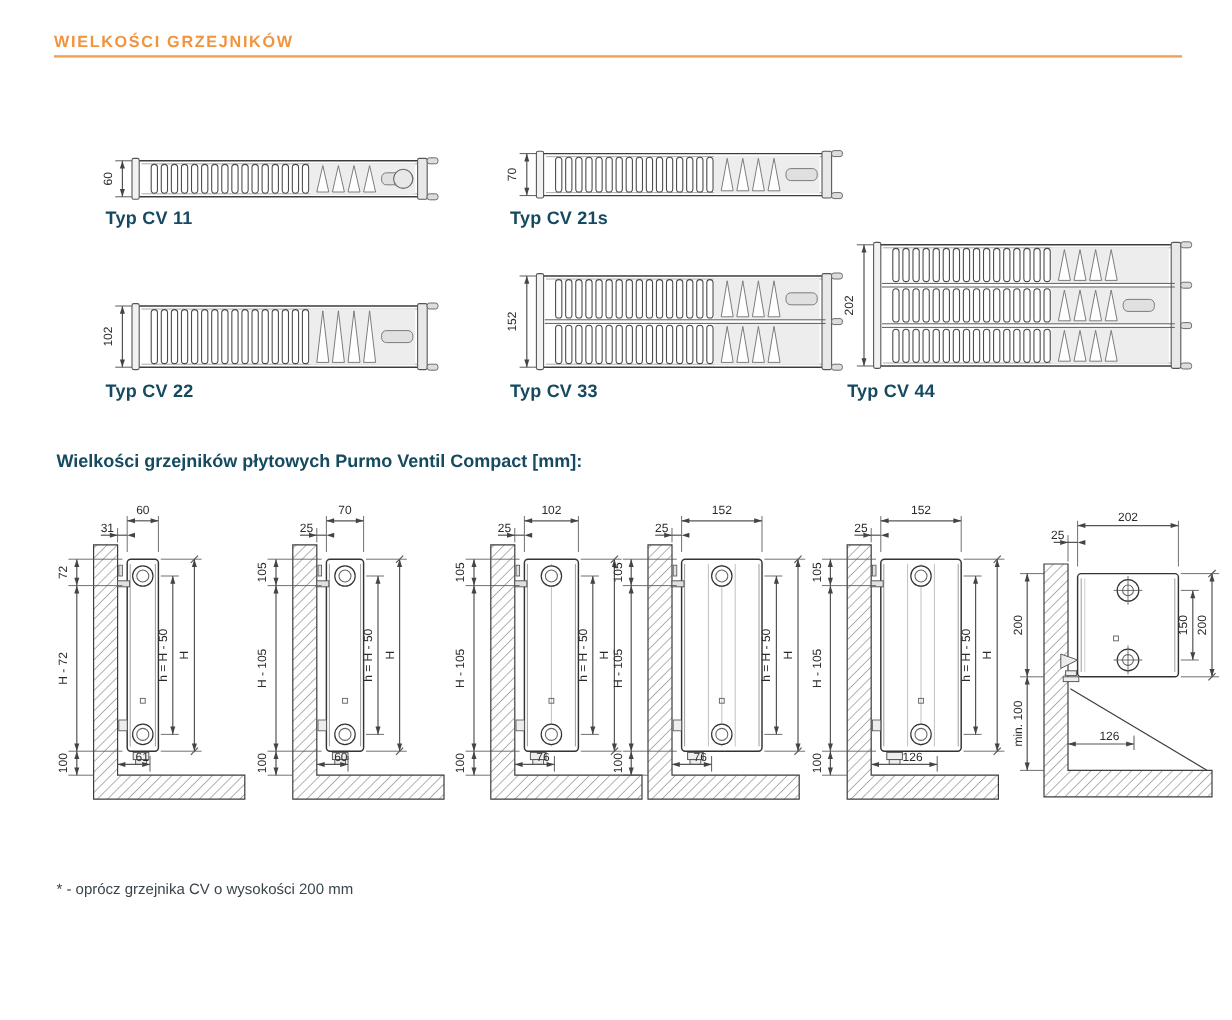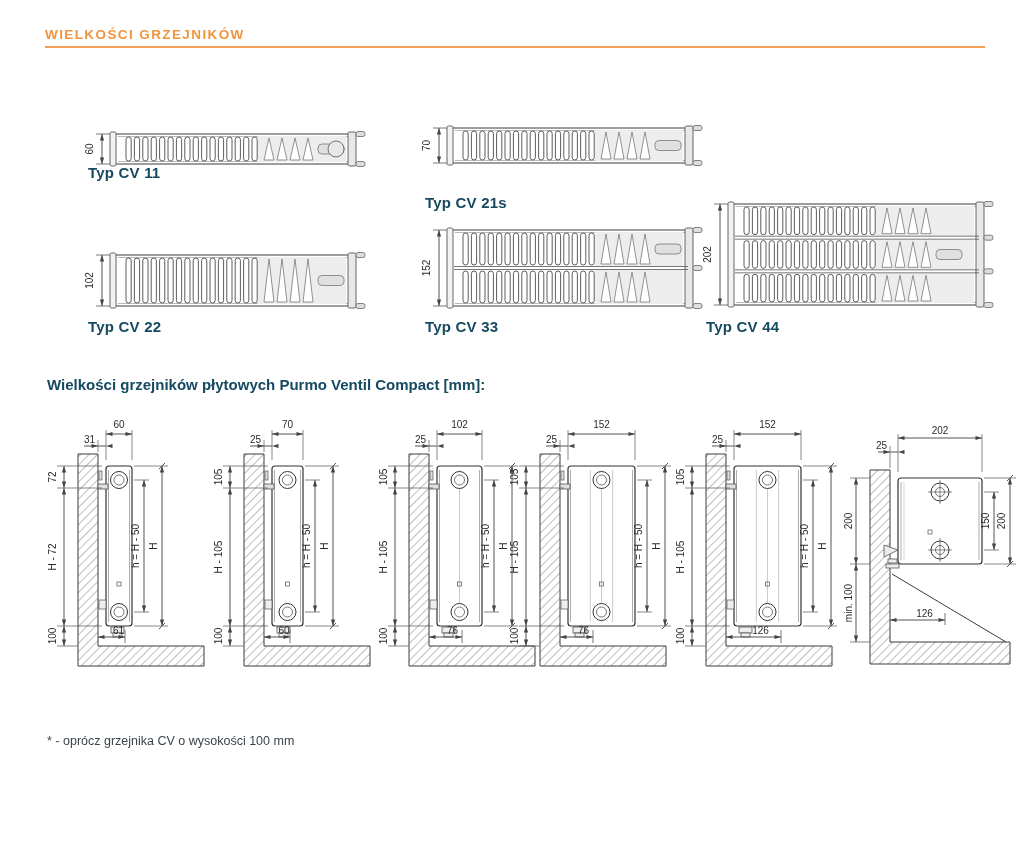--- a/index.html
+++ b/index.html
@@ -52,21 +52,21 @@
         <rect x="168.00000000000006" y="11" width="5.2" height="24" rx="2.6" fill="none" stroke="#4a4a4a" stroke-width="0.9"></rect>
         <polygon points="180,34 185,12 190,34" fill="#fff" stroke="#777" stroke-width="0.8"></polygon>
         <polygon points="193,34 198,12 203,34" fill="#fff" stroke="#777" stroke-width="0.8"></polygon>
         <polygon points="206,34 211,12 216,34" fill="#fff" stroke="#777" stroke-width="0.8"></polygon>
         <polygon points="219,34 224,12 229,34" fill="#fff" stroke="#777" stroke-width="0.8"></polygon>
         <rect x="234" y="18" width="26" height="10" rx="4" fill="#e0e0e0" stroke="#777" stroke-width="0.8"></rect>
         <rect x="272" y="5.5" width="9" height="5" rx="2" fill="#ddd" stroke="#666" stroke-width="0.8"></rect>
         <rect x="272" y="35.5" width="9" height="5" rx="2" fill="#ddd" stroke="#666" stroke-width="0.8"></rect>
         <circle cx="252" cy="23" r="8" fill="#e8e8e8" stroke="#666" stroke-width="0.9"></circle>
       </svg>
-      <div class="typ-label" style="left: 88px; top: 164px;">Typ CV 11</div>
+      <div class="typ-label" style="left: 88px; top: 174px;">Typ CV 11</div>
       <svg width="286" height="53" viewBox="0 0 286 53" style="left: 421px; top: 120px;">
         <line x1="12" y1="8" x2="26" y2="8" stroke="#555" stroke-width="0.8"></line>
         <line x1="12" y1="43" x2="26" y2="43" stroke="#555" stroke-width="0.8"></line>
         <line x1="18" y1="8" x2="18" y2="43" stroke="#555" stroke-width="1"></line>
         <polygon points="18,8 15.9,14.5 20.1,14.5" fill="#444"></polygon>
         <polygon points="18,43 15.9,36.5 20.1,36.5" fill="#444"></polygon>
         <text x="9" y="25.5" text-anchor="middle" transform="rotate(-90 9 25.5)">70</text>
         <rect x="30" y="8" width="240" height="35" rx="2" fill="#fff" stroke="#3d3d3d" stroke-width="1.2"></rect>
         <line x1="34" y1="10.5" x2="266" y2="10.5" stroke="#8a8a8a" stroke-width="0.6"></line>
         <line x1="34" y1="40.5" x2="266" y2="40.5" stroke="#8a8a8a" stroke-width="0.6"></line>
@@ -90,21 +90,21 @@
         <rect x="159.60000000000005" y="11" width="5.2" height="29" rx="2.6" fill="none" stroke="#4a4a4a" stroke-width="0.9"></rect>
         <rect x="168.00000000000006" y="11" width="5.2" height="29" rx="2.6" fill="none" stroke="#4a4a4a" stroke-width="0.9"></rect>
         <polygon points="180,39 185,12 190,39" fill="#fff" stroke="#777" stroke-width="0.8"></polygon>
         <polygon points="193,39 198,12 203,39" fill="#fff" stroke="#777" stroke-width="0.8"></polygon>
         <polygon points="206,39 211,12 216,39" fill="#fff" stroke="#777" stroke-width="0.8"></polygon>
         <polygon points="219,39 224,12 229,39" fill="#fff" stroke="#777" stroke-width="0.8"></polygon>
         <rect x="234" y="20.5" width="26" height="10" rx="4" fill="#e0e0e0" stroke="#777" stroke-width="0.8"></rect>
         <rect x="272" y="5.5" width="9" height="5" rx="2" fill="#ddd" stroke="#666" stroke-width="0.8"></rect>
         <rect x="272" y="40.5" width="9" height="5" rx="2" fill="#ddd" stroke="#666" stroke-width="0.8"></rect>
       </svg>
-      <div class="typ-label" style="left: 425px; top: 174px; margin-top: 20px;">Typ CV 21s</div>
+      <div class="typ-label" style="left: 425px; top: 174px;">Typ CV 21s</div>
       <svg width="286" height="69" viewBox="0 0 286 69" style="left: 84px; top: 247px;">
         <line x1="12" y1="8" x2="26" y2="8" stroke="#555" stroke-width="0.8"></line>
         <line x1="12" y1="59" x2="26" y2="59" stroke="#555" stroke-width="0.8"></line>
         <line x1="18" y1="8" x2="18" y2="59" stroke="#555" stroke-width="1"></line>
         <polygon points="18,8 15.9,14.5 20.1,14.5" fill="#444"></polygon>
         <polygon points="18,59 15.9,52.5 20.1,52.5" fill="#444"></polygon>
         <text x="9" y="33.5" text-anchor="middle" transform="rotate(-90 9 33.5)">102</text>
         <rect x="30" y="8" width="240" height="51" rx="2" fill="#fff" stroke="#3d3d3d" stroke-width="1.2"></rect>
         <line x1="34" y1="10.5" x2="266" y2="10.5" stroke="#8a8a8a" stroke-width="0.6"></line>
         <line x1="34" y1="56.5" x2="266" y2="56.5" stroke="#8a8a8a" stroke-width="0.6"></line>
@@ -679,15 +679,15 @@
         <text x="12" y="107" text-anchor="middle" transform="rotate(-90 12 107)">200</text>
         <text x="12" y="189" text-anchor="middle" transform="rotate(-90 12 189)">min. 100</text>
         <line x1="105" y1="199" x2="105" y2="211" stroke="#555" stroke-width="0.8"></line>
         <line x1="50" y1="206" x2="105" y2="206" stroke="#555" stroke-width="1"></line>
         <polygon points="50,206 56.5,203.9 56.5,208.1" fill="#444"></polygon>
         <polygon points="105,206 98.5,203.9 98.5,208.1" fill="#444"></polygon>
         <text x="84.5" y="203" text-anchor="middle">126</text>
       </svg>
     </div>
   <div id="footnotes">
-      <div class="note">* - oprócz grzejnika CV o wysokości 100 mm</div>
+      <div class="note">* - oprócz grzejnika CV o wysokości 200 mm</div>
     </div>
 </div>
 
 </body></html>

